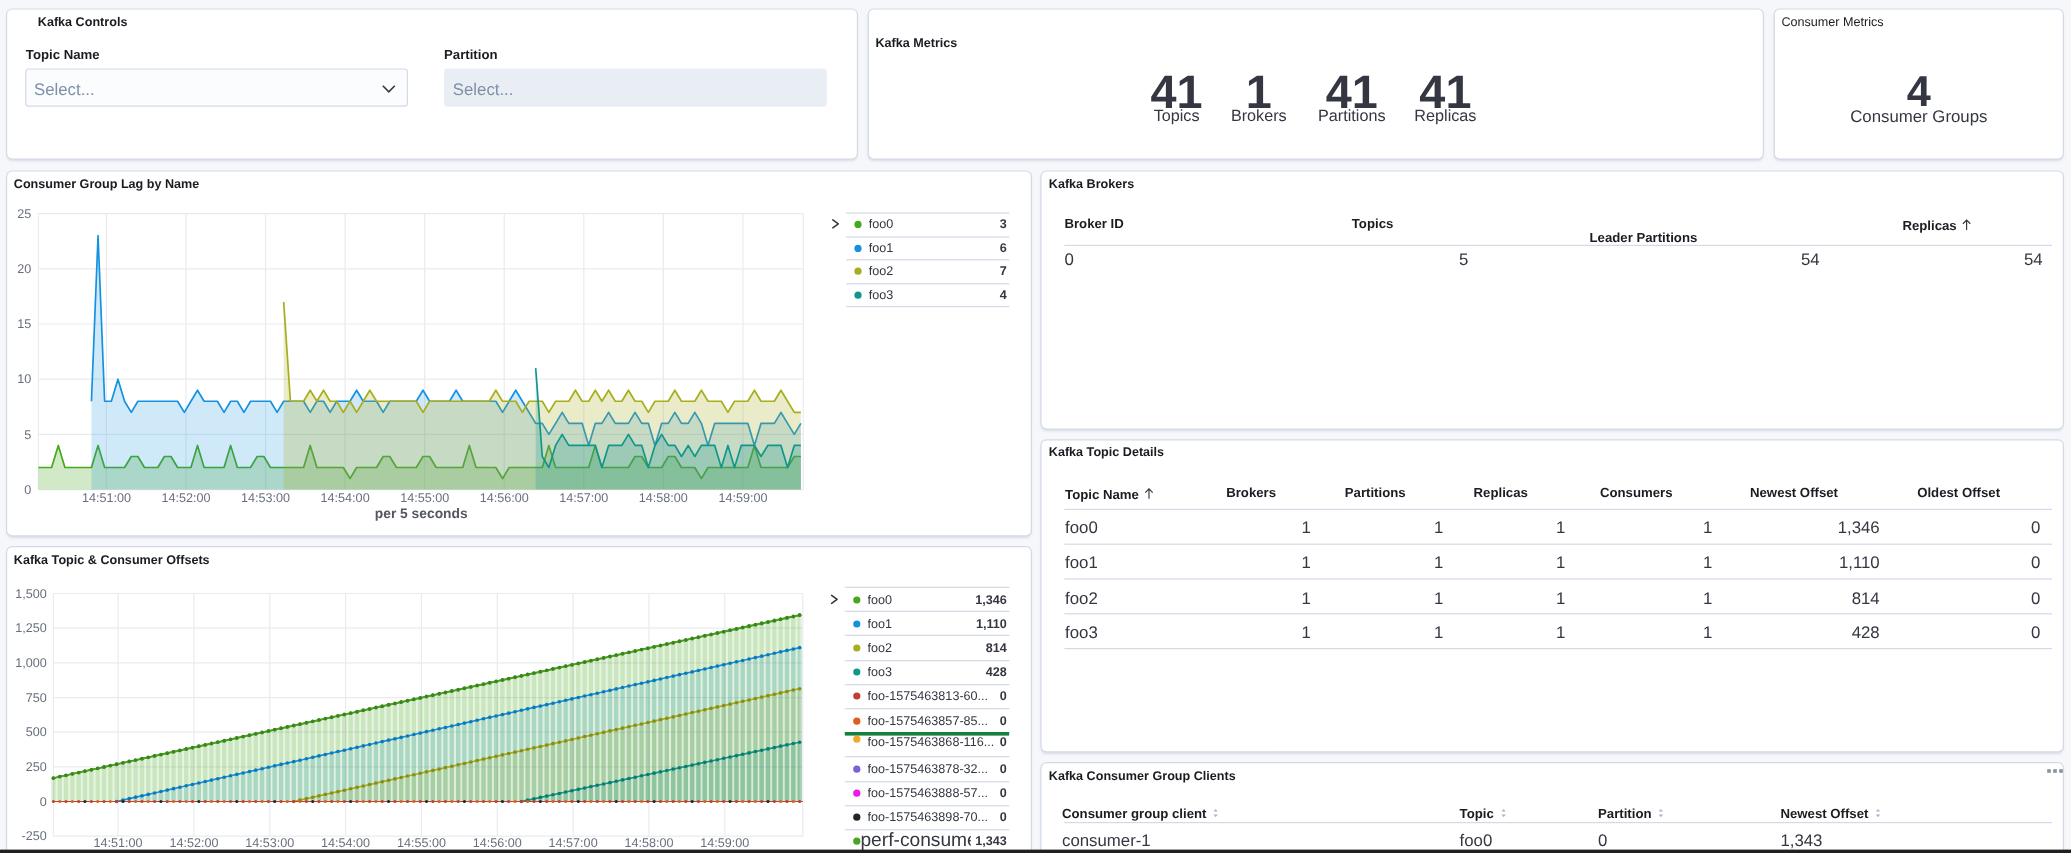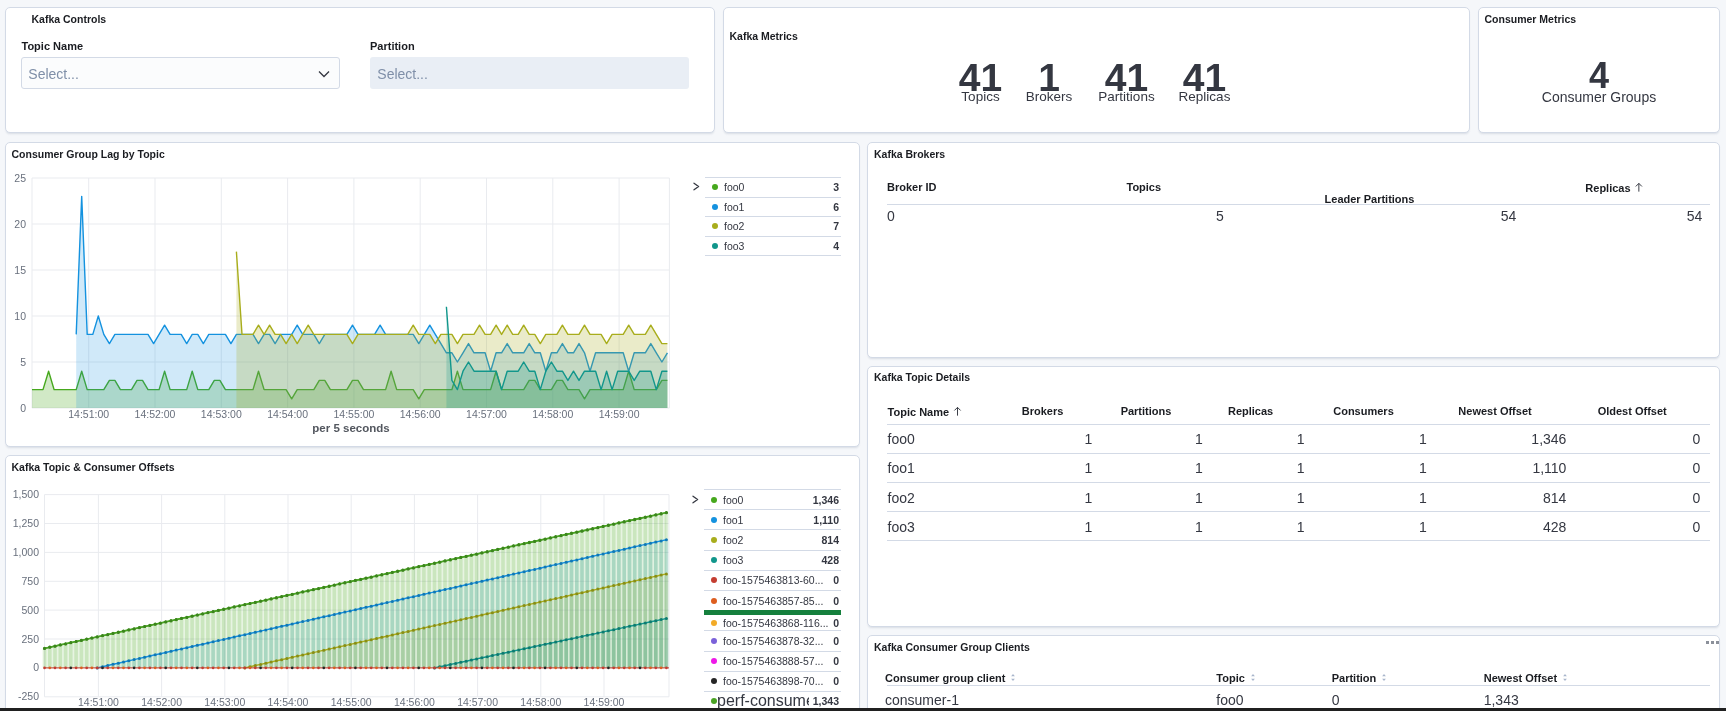--- a/index.html
+++ b/index.html
@@ -20,24 +20,24 @@
 <div style="position:absolute;left:377.3px;top:66.5px;font-size:14px;font-weight:normal;color:#7f8fa8;line-height:1;white-space:nowrap;">Select...</div>
 <div style="position:absolute;left:729.5px;top:13.5px;font-size:10.5px;font-weight:bold;color:#1a1c21;line-height:1;white-space:nowrap;margin-top:17px;">Kafka Metrics</div>
 <div style="position:absolute;left:980.5px;transform:translateX(-50%);top:58.3px;font-size:39px;font-weight:bold;color:#343741;line-height:1;white-space:nowrap;">41</div>
 <div style="position:absolute;left:980.5px;transform:translateX(-50%);top:90.2px;font-size:13.5px;font-weight:normal;color:#343741;line-height:1;white-space:nowrap;">Topics</div>
 <div style="position:absolute;left:1049px;transform:translateX(-50%);top:58.3px;font-size:39px;font-weight:bold;color:#343741;line-height:1;white-space:nowrap;">1</div>
 <div style="position:absolute;left:1049px;transform:translateX(-50%);top:90.2px;font-size:13.5px;font-weight:normal;color:#343741;line-height:1;white-space:nowrap;">Brokers</div>
 <div style="position:absolute;left:1126.5px;transform:translateX(-50%);top:58.3px;font-size:39px;font-weight:bold;color:#343741;line-height:1;white-space:nowrap;">41</div>
 <div style="position:absolute;left:1126.5px;transform:translateX(-50%);top:90.2px;font-size:13.5px;font-weight:normal;color:#343741;line-height:1;white-space:nowrap;">Partitions</div>
 <div style="position:absolute;left:1204.5px;transform:translateX(-50%);top:58.3px;font-size:39px;font-weight:bold;color:#343741;line-height:1;white-space:nowrap;">41</div>
 <div style="position:absolute;left:1204.5px;transform:translateX(-50%);top:90.2px;font-size:13.5px;font-weight:normal;color:#343741;line-height:1;white-space:nowrap;">Replicas</div>
-<div style="position:absolute;left:1484.5px;top:13.5px;font-size:10.5px;font-weight:bold;color:#1a1c21;line-height:1;white-space:nowrap;text-align:center;">Consumer Metrics</div>
+<div style="position:absolute;left:1484.5px;top:13.5px;font-size:10.5px;font-weight:normal;color:#1a1c21;line-height:1;white-space:nowrap;text-align:center;">Consumer Metrics</div>
 <div style="position:absolute;left:1599px;transform:translateX(-50%);top:58.2px;font-size:36px;font-weight:bold;color:#343741;line-height:1;white-space:nowrap;">4</div>
 <div style="position:absolute;left:1599px;transform:translateX(-50%);top:90.1px;font-size:14px;font-weight:normal;color:#343741;line-height:1;white-space:nowrap;">Consumer Groups</div>
-<div style="position:absolute;left:11.5px;top:148.7px;font-size:10.5px;font-weight:bold;color:#1a1c21;line-height:1;white-space:nowrap;">Consumer Group Lag by Topic</div>
+<div style="position:absolute;left:11.5px;top:148.7px;font-size:10.5px;font-weight:bold;color:#1a1c21;line-height:1;white-space:nowrap;">Consumer Group Lag by Name</div>
 <svg width="855" height="305" viewBox="0 0 855 305" style="position:absolute;left:5px;top:142px;font-family:'Liberation Sans',sans-serif">
     <line x1="27.0" y1="266.0" x2="664.4" y2="266.0" stroke="#e9ebef" stroke-width="1"></line>
     <line x1="27.0" y1="220.0" x2="664.4" y2="220.0" stroke="#e9ebef" stroke-width="1"></line>
     <line x1="27.0" y1="174.0" x2="664.4" y2="174.0" stroke="#e9ebef" stroke-width="1"></line>
     <line x1="27.0" y1="128.0" x2="664.4" y2="128.0" stroke="#e9ebef" stroke-width="1"></line>
     <line x1="27.0" y1="82.0" x2="664.4" y2="82.0" stroke="#e9ebef" stroke-width="1"></line>
     <line x1="27.0" y1="36.0" x2="664.4" y2="36.0" stroke="#e9ebef" stroke-width="1"></line>
     <line x1="83.7" y1="36.0" x2="83.7" y2="266.0" stroke="#e9ebef" stroke-width="1"></line>
     <line x1="150.0" y1="36.0" x2="150.0" y2="266.0" stroke="#e9ebef" stroke-width="1"></line>
     <line x1="216.3" y1="36.0" x2="216.3" y2="266.0" stroke="#e9ebef" stroke-width="1"></line>
@@ -1133,21 +1133,21 @@
     <div style="position:relative;box-sizing:border-box;height:20.2px;border-top:1px solid #d3dae6;display:flex;align-items:center;overflow:hidden;padding-right:2px">
       <span style="flex:none;width:6px;height:6px;border-radius:50%;background:#c43d31;margin-left:7px"></span>
       <span style="flex:1;margin-left:6px;font-size:10.5px;color:#343741;white-space:nowrap;overflow:hidden">foo-1575463813-60...</span>
       <span style="flex:none;font-size:10.5px;font-weight:bold;color:#343741;margin-left:4px">0</span>
     </div>
     <div style="position:relative;box-sizing:border-box;height:20.2px;border-top:1px solid #d3dae6;display:flex;align-items:center;overflow:hidden;padding-right:2px">
       <span style="flex:none;width:6px;height:6px;border-radius:50%;background:#dd5e1f;margin-left:7px"></span>
       <span style="flex:1;margin-left:6px;font-size:10.5px;color:#343741;white-space:nowrap;overflow:hidden">foo-1575463857-85...</span>
       <span style="flex:none;font-size:10.5px;font-weight:bold;color:#343741;margin-left:4px">0</span>
     </div>
-    <div style="position:relative;box-sizing:border-box;height:20.2px;border-top:5px solid #15803d;display:flex;align-items:center;overflow:hidden;padding-right:2px">
+    <div style="position:relative;box-sizing:border-box;height:20.2px;border-top:3px solid #15803d;display:flex;overflow:hidden;padding-right:2px">
       <span style="flex:none;width:6px;height:6px;border-radius:50%;background:#f2ab28;margin-left:7px"></span>
       <span style="flex:1;margin-left:6px;font-size:10.5px;color:#343741;white-space:nowrap;overflow:hidden">foo-1575463868-116...</span>
       <span style="flex:none;font-size:10.5px;font-weight:bold;color:#343741;margin-left:4px">0</span>
     </div>
     <div style="position:relative;box-sizing:border-box;height:20.2px;border-top:1px solid #d3dae6;display:flex;align-items:center;overflow:hidden;padding-right:2px">
       <span style="flex:none;width:6px;height:6px;border-radius:50%;background:#7b61d9;margin-left:7px"></span>
       <span style="flex:1;margin-left:6px;font-size:10.5px;color:#343741;white-space:nowrap;overflow:hidden">foo-1575463878-32...</span>
       <span style="flex:none;font-size:10.5px;font-weight:bold;color:#343741;margin-left:4px">0</span>
     </div>
     <div style="position:relative;box-sizing:border-box;height:20.2px;border-top:1px solid #d3dae6;display:flex;align-items:center;overflow:hidden;padding-right:2px">

